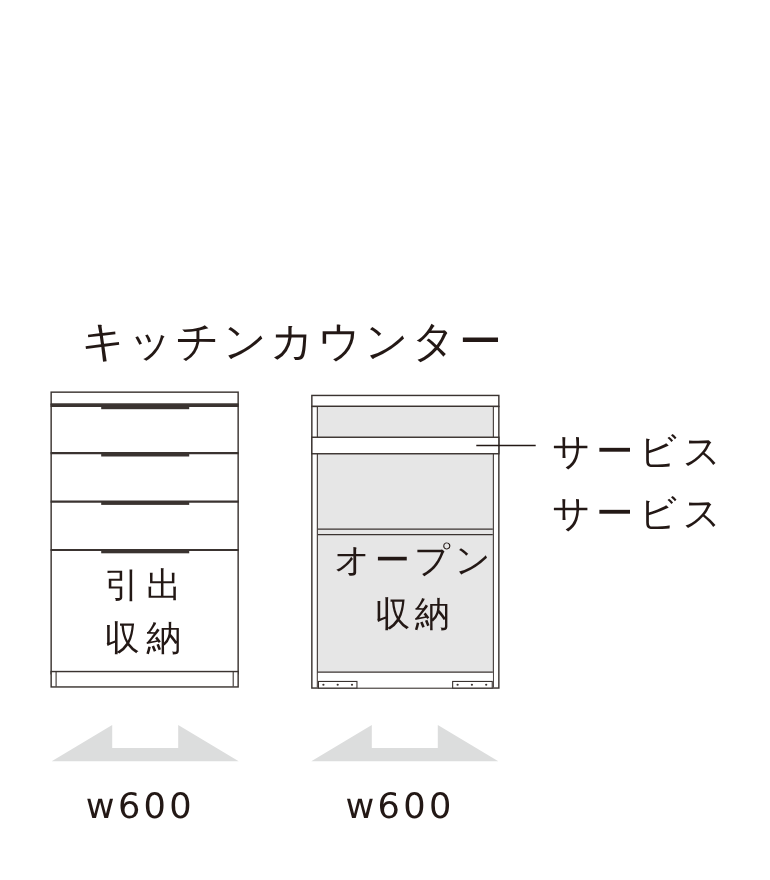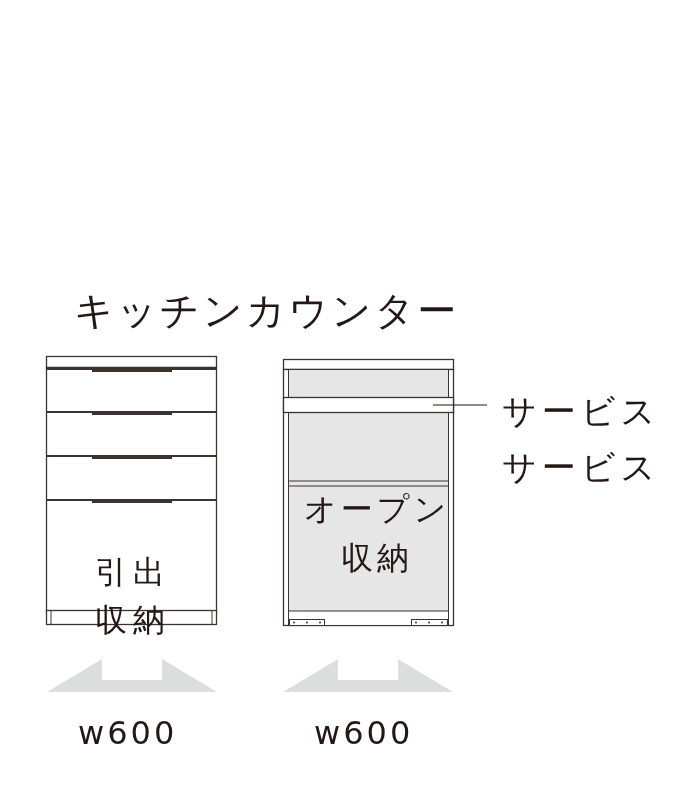--- a/index.html
+++ b/index.html
@@ -70,21 +70,21 @@
   </g>
 
   <g fill="#dcdddd">
     <polygon points="47,692 102,659 102,680 162,680 162,659 217,692"></polygon>
   </g>
   <g fill="#dcdddd">
     <polygon points="283,692 338,659 338,680 398,680 398,659 453,692"></polygon>
   </g>
 </svg>
 
-<div class="abs label-v" style="left:93px; top:510px; width:80px;margin-top:40px;">
+<div class="abs label-v" style="left:93px; top:510px; width:80px;">
   <div style="line-height:44px;">引出</div>
   <div style="line-height:52px;">収納</div>
 </div>
 
 <div class="abs label-v" style="left:289px; top:488px; width:176px; letter-spacing:4px;">
   <div style="line-height:42px;">オープン</div>
   <div style="line-height:56px;">収納</div>
 </div>
 
 <div class="abs" style="left:502px; top:383px; font-size:34px; letter-spacing:5px; line-height:56px; white-space:nowrap;">

